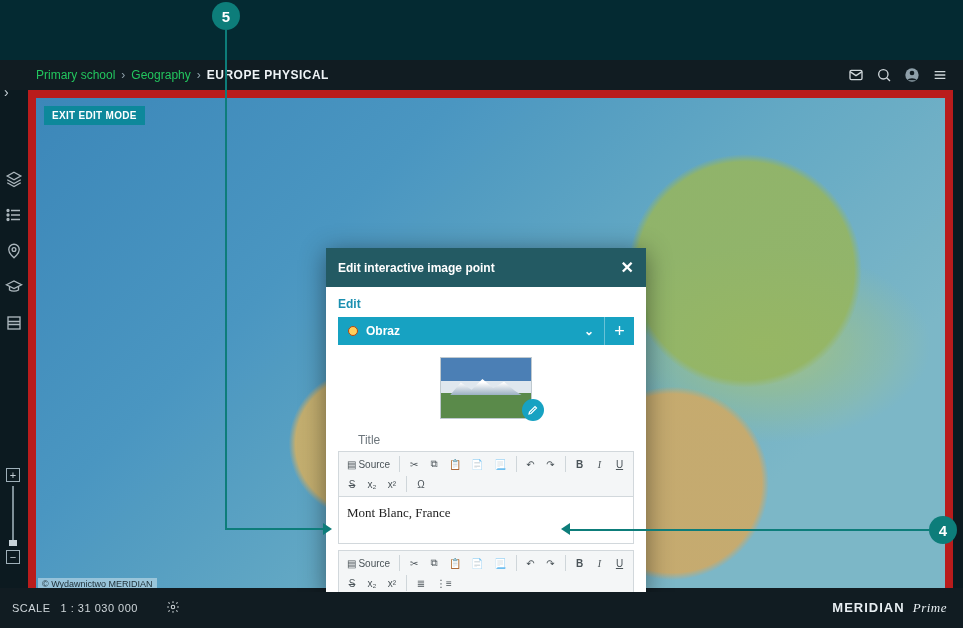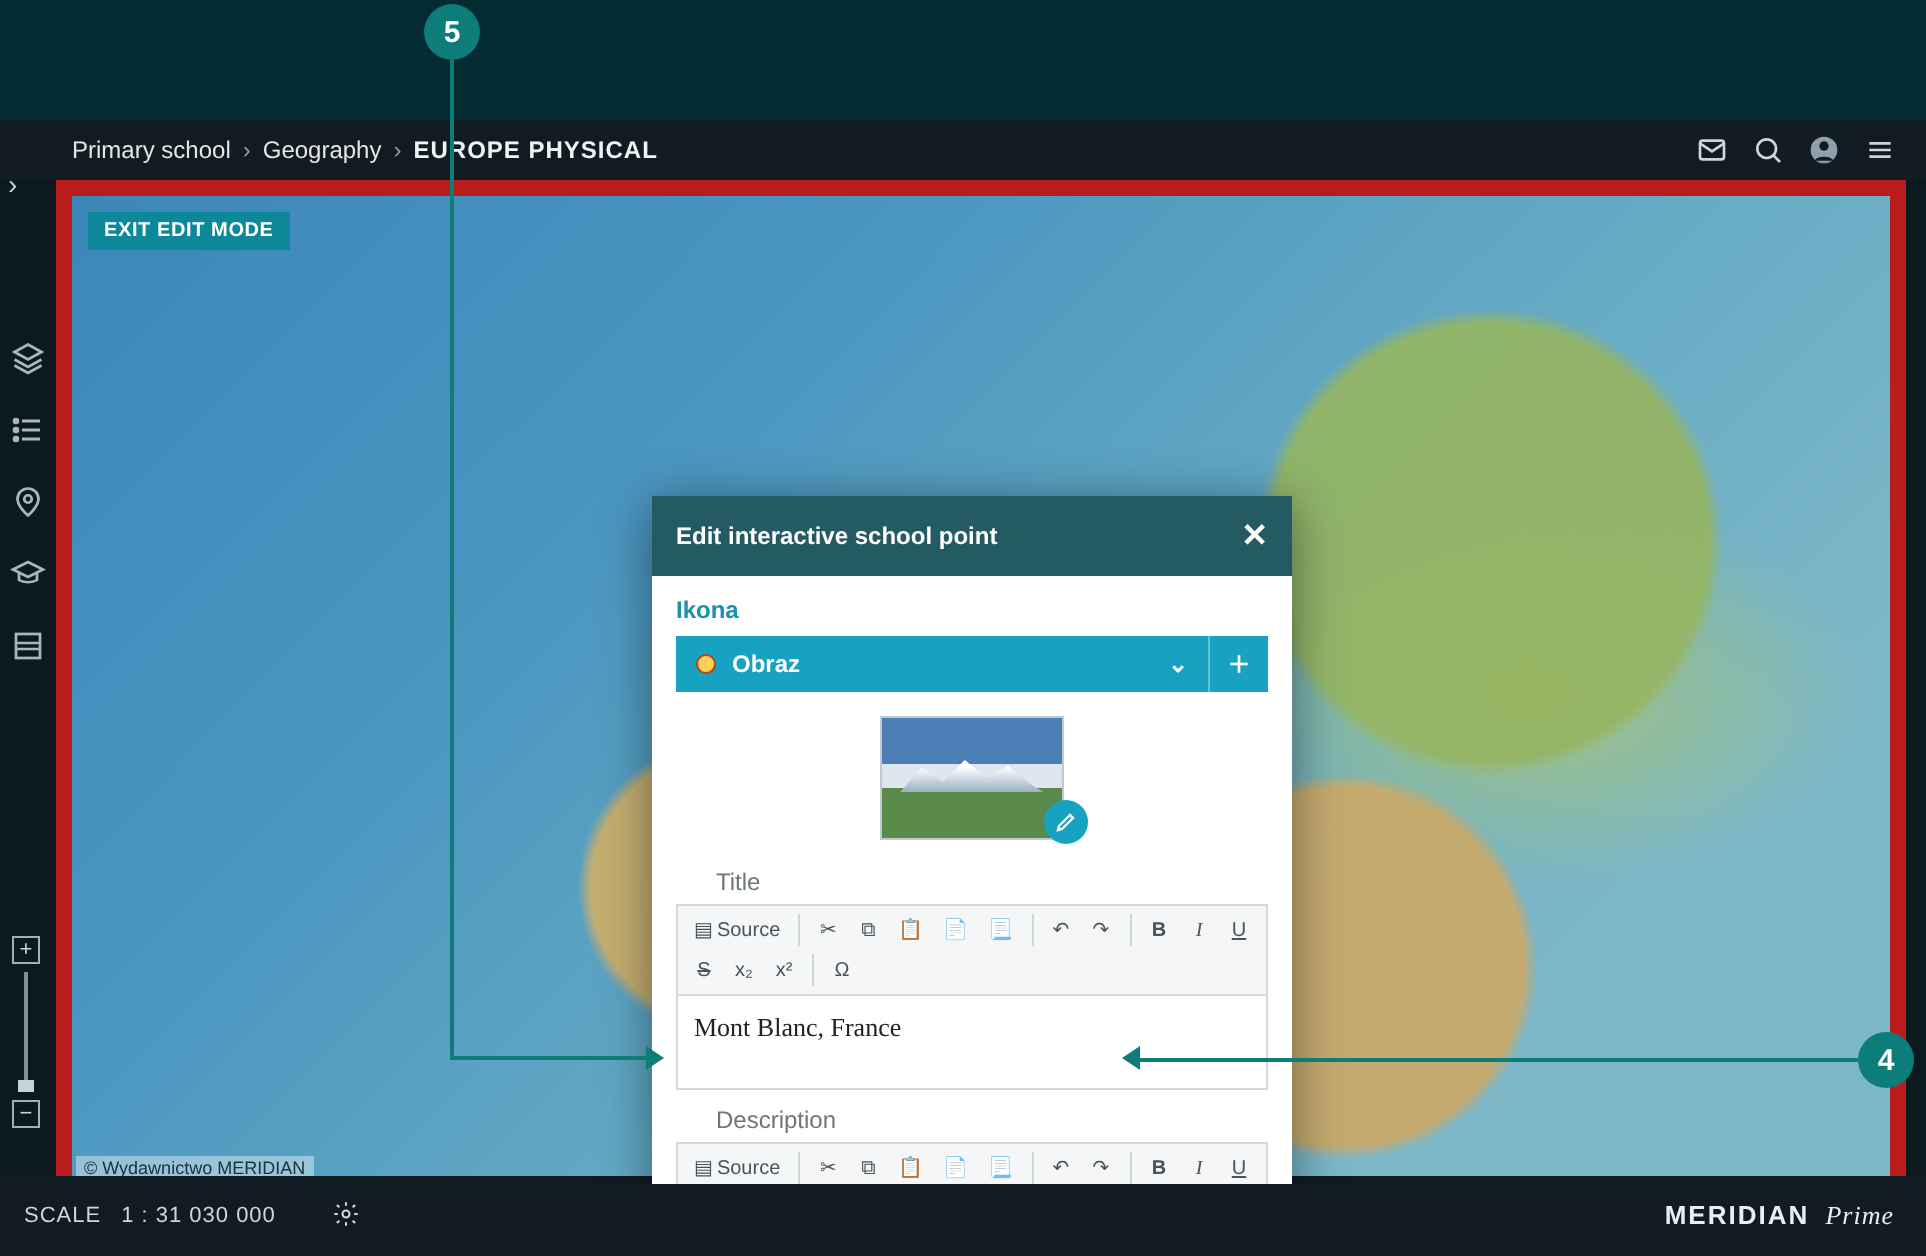--- a/index.html
+++ b/index.html
@@ -124,21 +124,21 @@
     min-width:18px; height:18px; padding:0 3px; display:flex; align-items:center; justify-content:center;
     border:1px solid transparent; cursor:pointer; border-radius:2px;
   }
   .tsep { width:1px; height:16px; background:#cfd6da; margin:0 3px;}
   .richbox {
     margin:0 12px 6px; border:1px solid #d2d8dc; border-top:none; background:#fff;
     padding:8px 8px 22px; font-family:"Times New Roman", serif; font-size:13px; color:#222;
   }
 
   
-  .crumb { color:#e5e5e5; }
+  .crumb { color:#22c55e; }
 </style>
 </head>
 <body>
 
 <div class="callout-badge" style="left:212px; top:2px;">
   <span>5</span>
 </div>
 <div class="callout-line" style="left:225px; top:30px; width:2px; height:500px;"></div>
 <div class="callout-line" style="left:225px; top:528px; width:100px; height:2px;"></div>
 
@@ -223,25 +223,25 @@
     <div class="zbox">−</div>
   </div>
 
   <div class="viewport">
     <div class="map-surface"></div>
     <div class="exit-btn">EXIT EDIT MODE</div>
     <div class="copyright">© Wydawnictwo MERIDIAN</div>
 
     <div class="modal">
       <div class="modal-header">
-        <span>Edit interactive school point</span>
+        <span>Edit interactive image point</span>
         <span class="close">✕</span>
       </div>
 
-      <div class="section-hdr">Ikona</div>
+      <div class="section-hdr">Edit</div>
       <div class="ikona-row">
         <div class="ikona-select">
           <span class="dot"></span>
           <span>Obraz</span>
           <span class="chev-d">⌄</span>
         </div>
         <div class="ikona-add">+</div>
       </div>
 
       <div class="thumb-wrap">
@@ -270,21 +270,20 @@
         <span class="tbtn" style="font-style:italic;font-family:serif">I</span>
         <span class="tbtn" style="text-decoration:underline">U</span>
         <span class="tbtn" style="text-decoration:line-through">S</span>
         <span class="tbtn">x₂</span>
         <span class="tbtn">x²</span>
         <span class="tsep"></span>
         <span class="tbtn">Ω</span>
       </div>
       <div class="richbox">Mont Blanc, France</div>
 
-      <div class="field-label">Description</div>
       <div class="toolbar">
         <span class="tbtn">▤ <span style="margin-left:2px">Source</span></span>
         <span class="tsep"></span>
         <span class="tbtn">✂</span>
         <span class="tbtn">⧉</span>
         <span class="tbtn">📋</span>
         <span class="tbtn">📄</span>
         <span class="tbtn">📃</span>
         <span class="tsep"></span>
         <span class="tbtn">↶</span>

